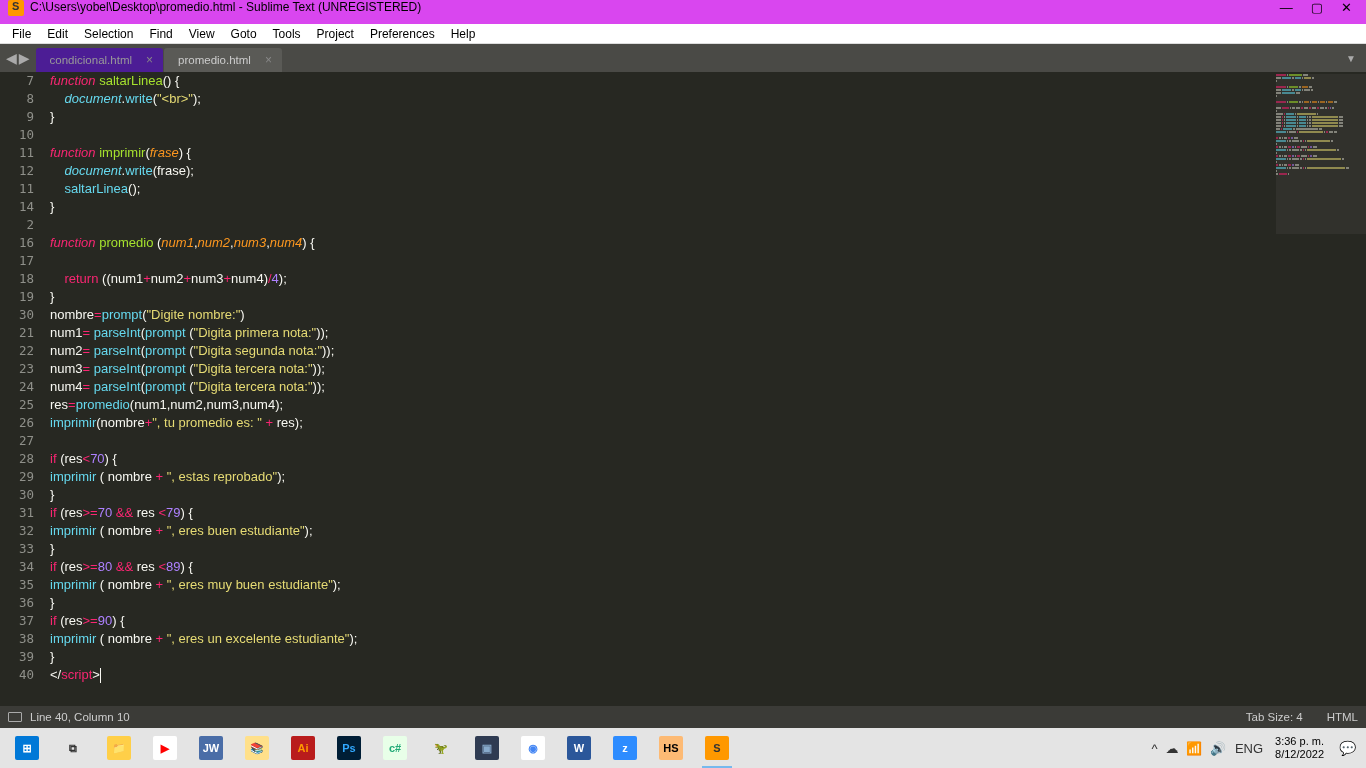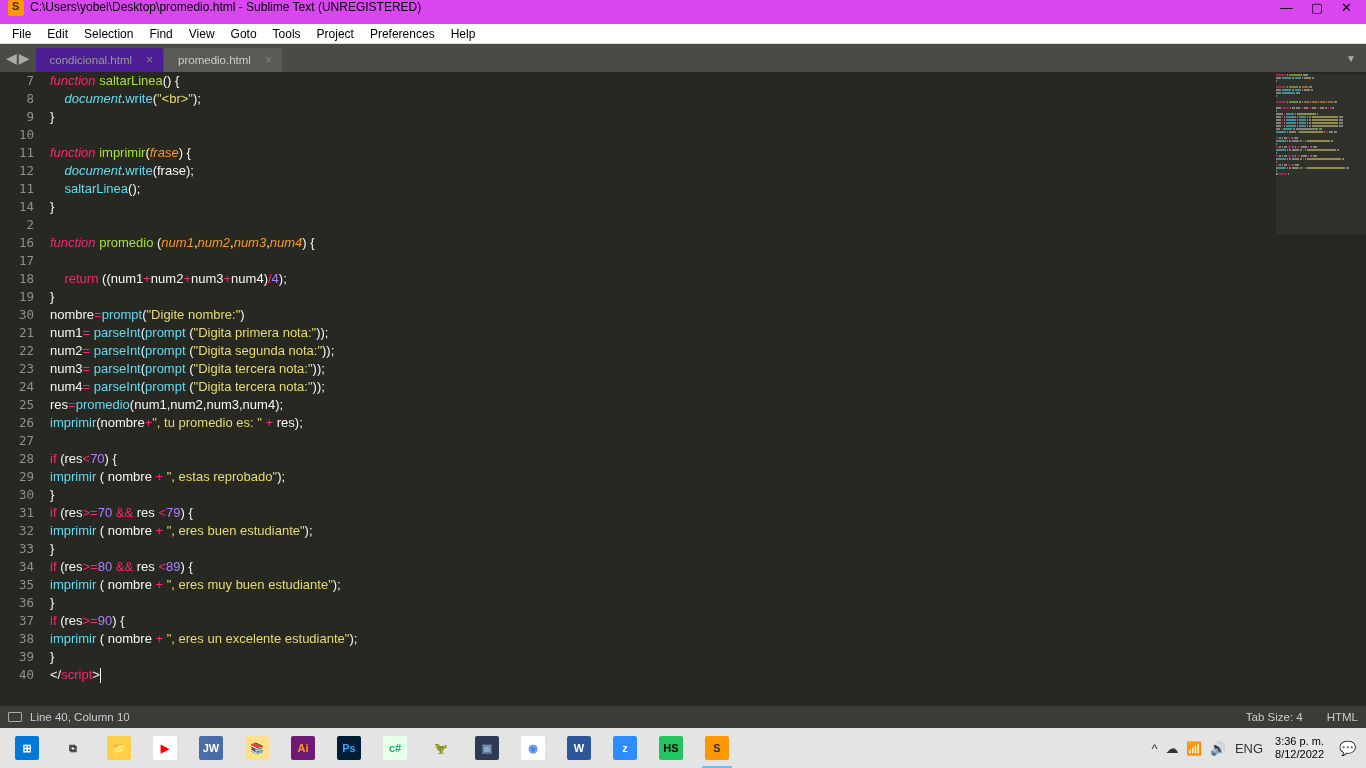--- a/index.html
+++ b/index.html
@@ -430,21 +430,21 @@
       <div class="tb-item">
         <div class="tb-icon" style="background: rgb(255, 255, 255); color: rgb(255, 0, 0);">▶</div>
       </div>
       <div class="tb-item">
         <div class="tb-icon" style="background: rgb(74, 109, 167); color: rgb(255, 255, 255);">JW</div>
       </div>
       <div class="tb-item">
         <div class="tb-icon" style="background: rgb(255, 224, 138); color: rgb(136, 170, 85);">📚</div>
       </div>
       <div class="tb-item">
-        <div class="tb-icon" style="background: #701a75; color: rgb(255, 154, 0);">Ai</div>
+        <div class="tb-icon" style="background: #b91c1c; color: rgb(255, 154, 0);">Ai</div>
       </div>
       <div class="tb-item">
         <div class="tb-icon" style="background: rgb(0, 30, 54); color: rgb(49, 168, 255);">Ps</div>
       </div>
       <div class="tb-item">
         <div class="tb-icon" style="background: rgb(232, 255, 232); color: rgb(34, 170, 119);">c#</div>
       </div>
       <div class="tb-item">
         <div class="tb-icon" style="background: transparent; color: rgb(34, 170, 119);">🦖</div>
       </div>
@@ -454,21 +454,21 @@
       <div class="tb-item">
         <div class="tb-icon" style="background: rgb(255, 255, 255); color: rgb(66, 133, 244);">◉</div>
       </div>
       <div class="tb-item">
         <div class="tb-icon" style="background: rgb(43, 87, 154); color: rgb(255, 255, 255);">W</div>
       </div>
       <div class="tb-item">
         <div class="tb-icon" style="background: rgb(45, 140, 255); color: rgb(255, 255, 255);">z</div>
       </div>
       <div class="tb-item">
-        <div class="tb-icon" style="background: #22c55e; color: rgb(0, 0, 0);">HS</div>
+        <div class="tb-icon" style="background: #fdba74; color: rgb(0, 0, 0);">HS</div>
       </div>
       <div class="tb-item active">
         <div class="tb-icon" style="background: rgb(255, 152, 0); color: rgb(51, 51, 51);">S</div>
       </div>
     </div>
   <div class="tray">
     <span class="tray-icon">^</span>
     <span class="tray-icon">☁</span>
     <span class="tray-icon">📶</span>
     <span class="tray-icon">🔊</span>

